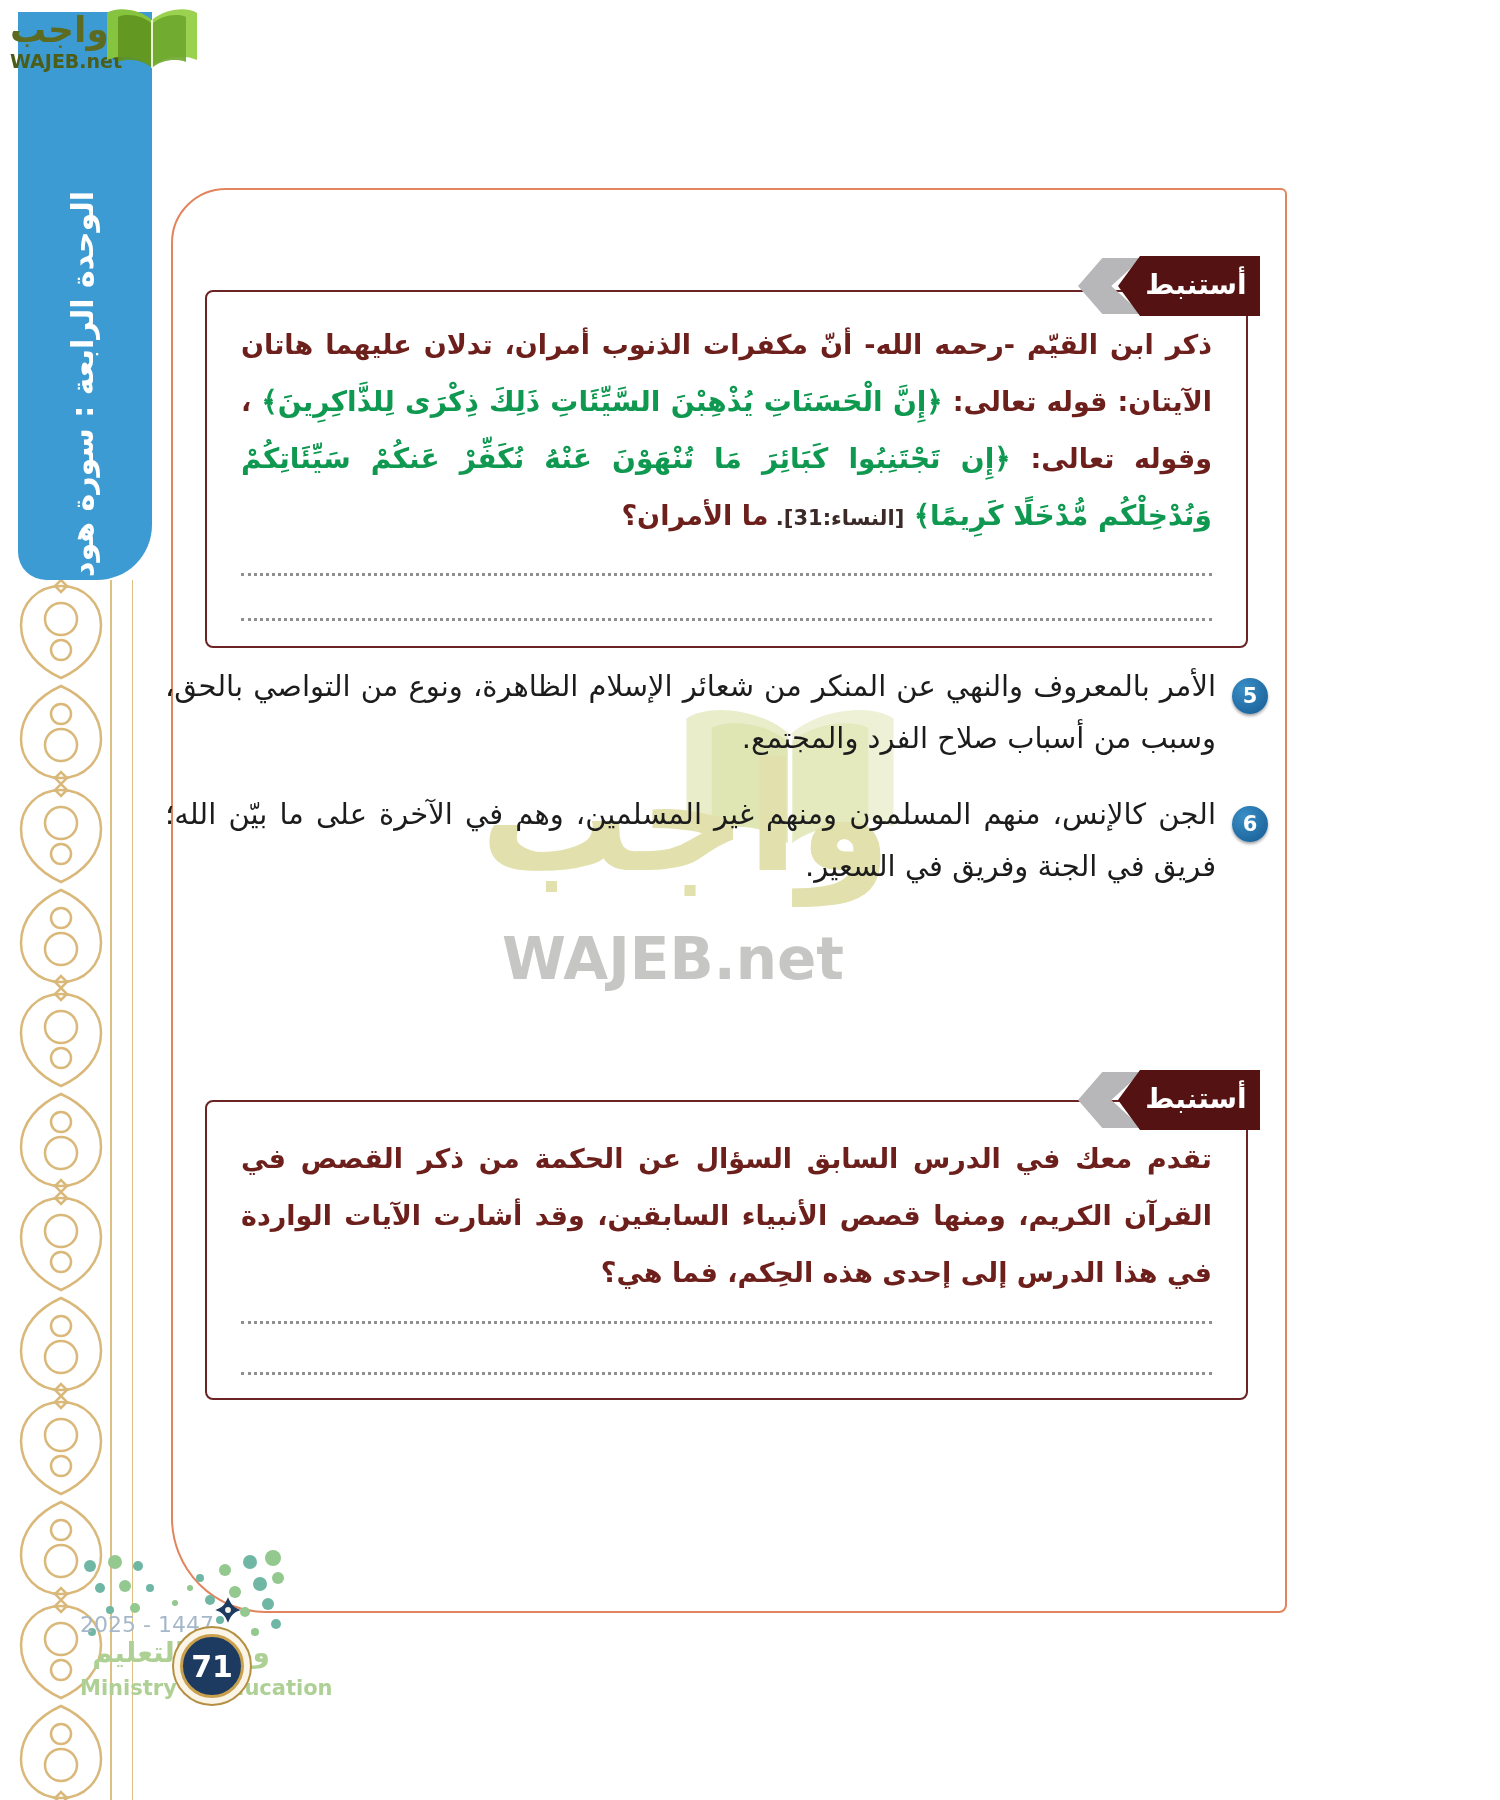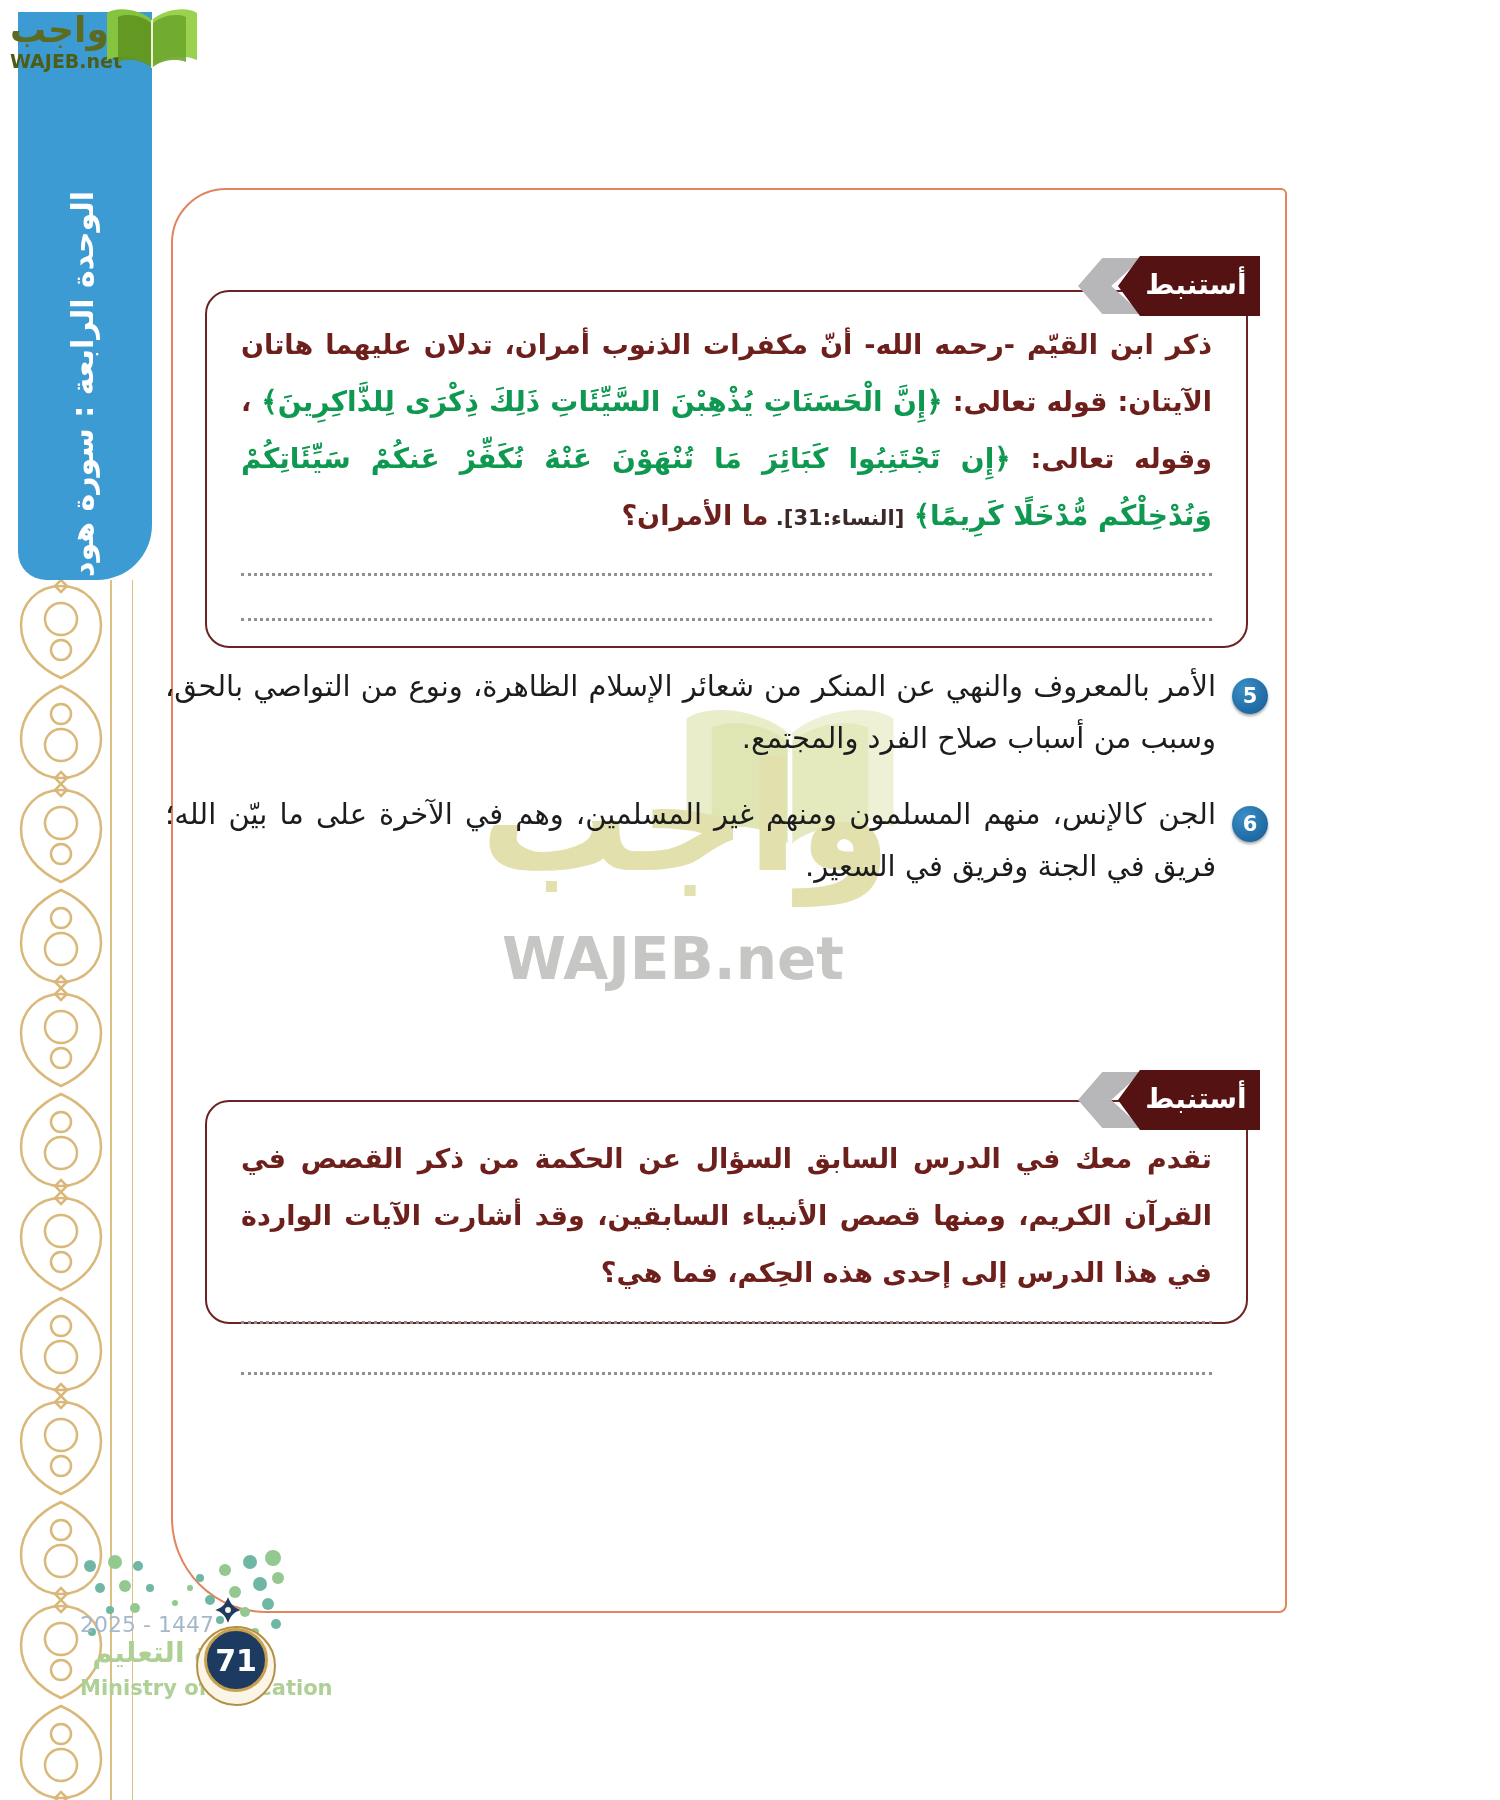--- a/index.html
+++ b/index.html
@@ -41,24 +41,24 @@
   .deduce{position:absolute;left:1078px;width:182px;height:60px;z-index:4;}
   .deduce .chev{position:absolute;left:0;top:2px;width:64px;height:56px;background:#b7b7ba;
                 clip-path:polygon(100% 0,38% 0,0 50%,38% 100%,100% 100%,52% 50%);}
   .deduce .flag{position:absolute;left:40px;top:0;width:142px;height:60px;background:#541312;
                 clip-path:polygon(0 50%,22px 0,100% 0,100% 100%,22px 100%);
                 color:#fff;font-size:28px;font-weight:bold;line-height:58px;text-align:center;
                 padding-left:14px;box-sizing:border-box;}
   .deduce.one{top:256px;} .deduce.two{top:1070px;}
 
   
-  .qbox{position:absolute;left:205px;width:1043px;border:2px solid #6b2423;border-radius:24px;
+  .qbox{position:absolute;left:205px;width:1043px;border:2px solid #6b2423;border-radius:8px;
         background:#fff;z-index:2;box-sizing:border-box;direction:rtl;}
   .qbox.first{top:290px;height:358px;padding:24px 34px 0 34px;}
-  .qbox.second{top:1100px;height:224px;padding:28px 34px 0 34px;}
+  .qbox.second{top:1100px;height:300px;padding:28px 34px 0 34px;}
   .qtext{font-size:27px;font-weight:bold;color:#6d1f1c;line-height:57px;
          text-align:justify;margin:0;}
   .quran{color:#0e9850;font-size:28px;font-weight:bold;}
   .ref{font-size:21px;font-weight:bold;color:#3c2a28;}
   .dotline{border-bottom:3px dotted #8f8f8f;height:0;}
   .qbox.first .dotline.d1{margin-top:26px;}
   .qbox.first .dotline.d2{margin-top:42px;}
   .qbox.second .dotline.d1{margin-top:20px;}
   .qbox.second .dotline.d2{margin-top:48px;}
 
@@ -79,23 +79,23 @@
   .watermark .en{position:absolute;left:62px;top:250px;font-size:58px;font-weight:bold;color:#c6c6c4;}
   .watermark svg{position:absolute;left:235px;top:8px;}
 
   
   .moe-dots{position:absolute;left:80px;top:1548px;z-index:2;}
   .moe-ar{position:absolute;left:80px;top:1636px;width:190px;direction:rtl;text-align:right;
           font-size:28px;font-weight:bold;color:#aed095;z-index:2;}
   .moe-en{position:absolute;left:80px;top:1676px;font-size:21px;color:#aed095;font-weight:bold;z-index:2;}
   .moe-years{position:absolute;left:80px;top:1612px;font-size:22px;color:#a5b8ca;z-index:2;}
   .page-emblem{position:absolute;left:213px;top:1596px;z-index:4;}
-  .page-badge{position:absolute;left:196px;top:1626px;width:80px;height:80px;border-radius:50%;
+  .page-badge{position:absolute;left:172px;top:1626px;width:80px;height:80px;border-radius:50%;
               background:#faf5e7;border:2px solid #b59043;box-sizing:border-box;z-index:3;
-              display:flex;justify-content:center;}
+              display:flex;align-items:center;justify-content:center;}
   .page-badge .inner{width:64px;height:64px;border-radius:50%;background:#1d3b60;
               border:3px solid #c9a14e;box-sizing:border-box;color:#fff;font-size:30px;
               font-weight:bold;display:flex;align-items:center;justify-content:center;}
 </style>
 </head>
 <body>
 
 <div class="page">
 
   <div class="unit-bar">

